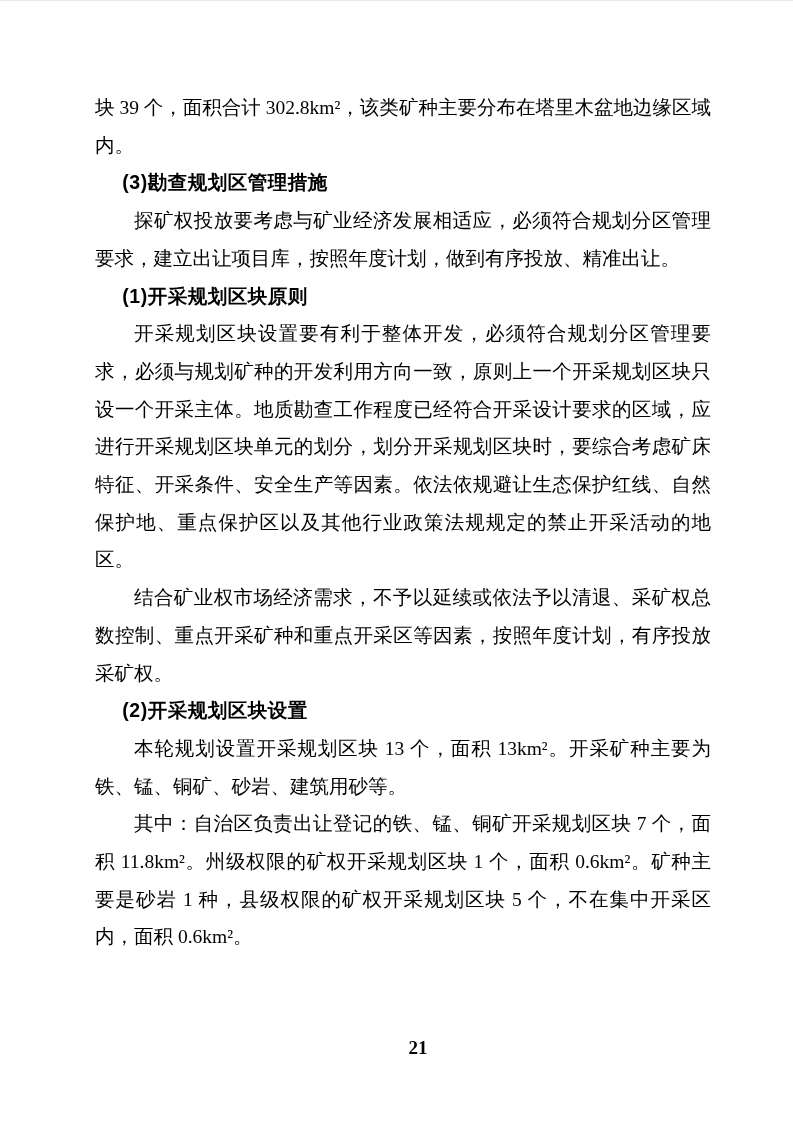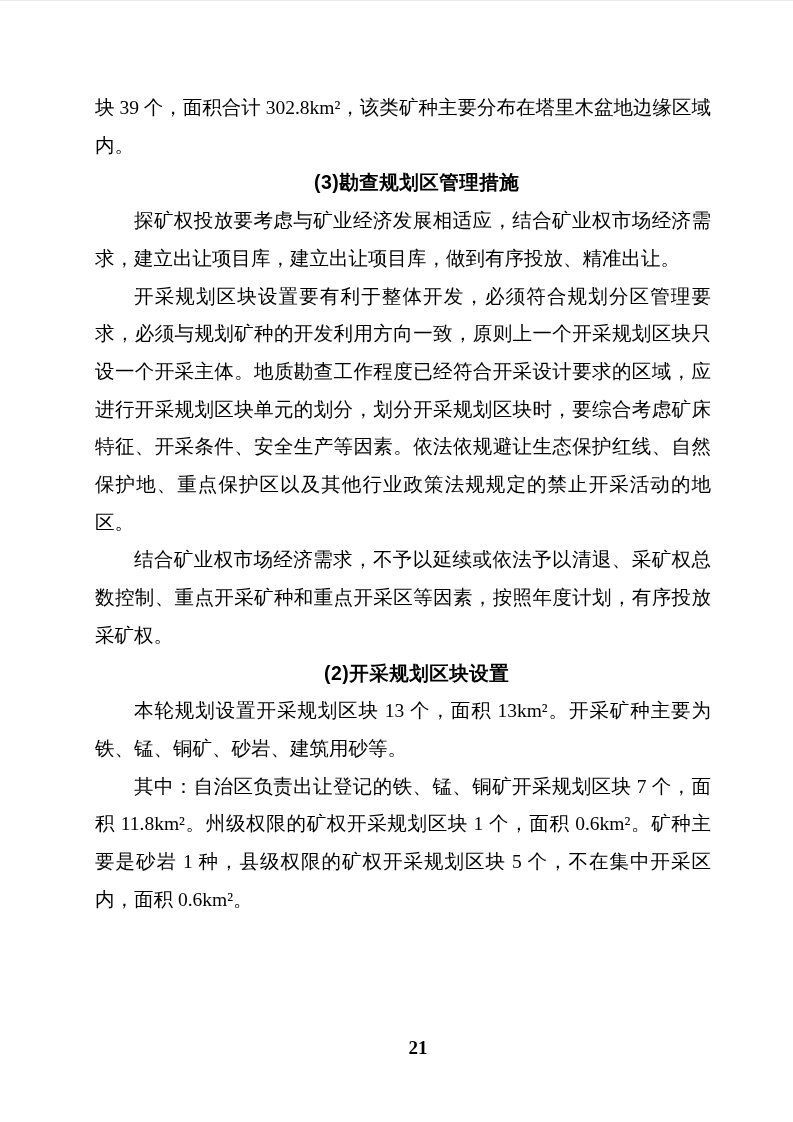--- a/index.html
+++ b/index.html
@@ -34,21 +34,21 @@
   }
   p.body-par {
     text-indent: 2em;
   }
   p.body-cont {
     text-indent: 0;
   }
   p.heading {
     font-weight: bold;
     text-indent: 1.4em;
-    text-align: center;
+    text-align: left;
     font-family: "Liberation Sans", "DejaVu Sans", sans-serif;
     letter-spacing: 0.5px;
   }
   .footer {
     position: absolute;
     top: 1036px;
     left: 0;
     width: 100%;
     text-align: center;
     font-size: 19px;
@@ -56,21 +56,22 @@
     font-family: "Liberation Serif", "DejaVu Serif", serif;
   }
 </style>
 </head>
 <body>
 
 <div class="page">
   <div class="content">
     <p class="body-cont">块 39 个，面积合计 302.8km²，该类矿种主要分布在塔里木盆地边缘区域内。</p>
     <p class="heading">(3)勘查规划区管理措施</p>
-    <p class="body-par">探矿权投放要考虑与矿业经济发展相适应，结合矿业权市场经济需求，建立出让项目库，建立出让项目库，做到有序投放、精准出让。</p>
+    <p class="body-par">探矿权投放要考虑与矿业经济发展相适应，必须符合规划分区管理要求，建立出让项目库，按照年度计划，做到有序投放、精准出让。</p>
+    <p class="heading">(1)开采规划区块原则</p>
     <p class="body-par">开采规划区块设置要有利于整体开发，必须符合规划分区管理要求，必须与规划矿种的开发利用方向一致，原则上一个开采规划区块只设一个开采主体。地质勘查工作程度已经符合开采设计要求的区域，应进行开采规划区块单元的划分，划分开采规划区块时，要综合考虑矿床特征、开采条件、安全生产等因素。依法依规避让生态保护红线、自然保护地、重点保护区以及其他行业政策法规规定的禁止开采活动的地区。</p>
     <p class="body-par">结合矿业权市场经济需求，不予以延续或依法予以清退、采矿权总数控制、重点开采矿种和重点开采区等因素，按照年度计划，有序投放采矿权。</p>
     <p class="heading">(2)开采规划区块设置</p>
     <p class="body-par">本轮规划设置开采规划区块 13 个，面积 13km²。开采矿种主要为铁、锰、铜矿、砂岩、建筑用砂等。</p>
     <p class="body-par">其中：自治区负责出让登记的铁、锰、铜矿开采规划区块 7 个，面积 11.8km²。州级权限的矿权开采规划区块 1 个，面积 0.6km²。矿种主要是砂岩 1 种，县级权限的矿权开采规划区块 5 个，不在集中开采区内，面积 0.6km²。</p>
   </div>
   <div class="footer">21</div>
 </div>
 
 </body></html>

